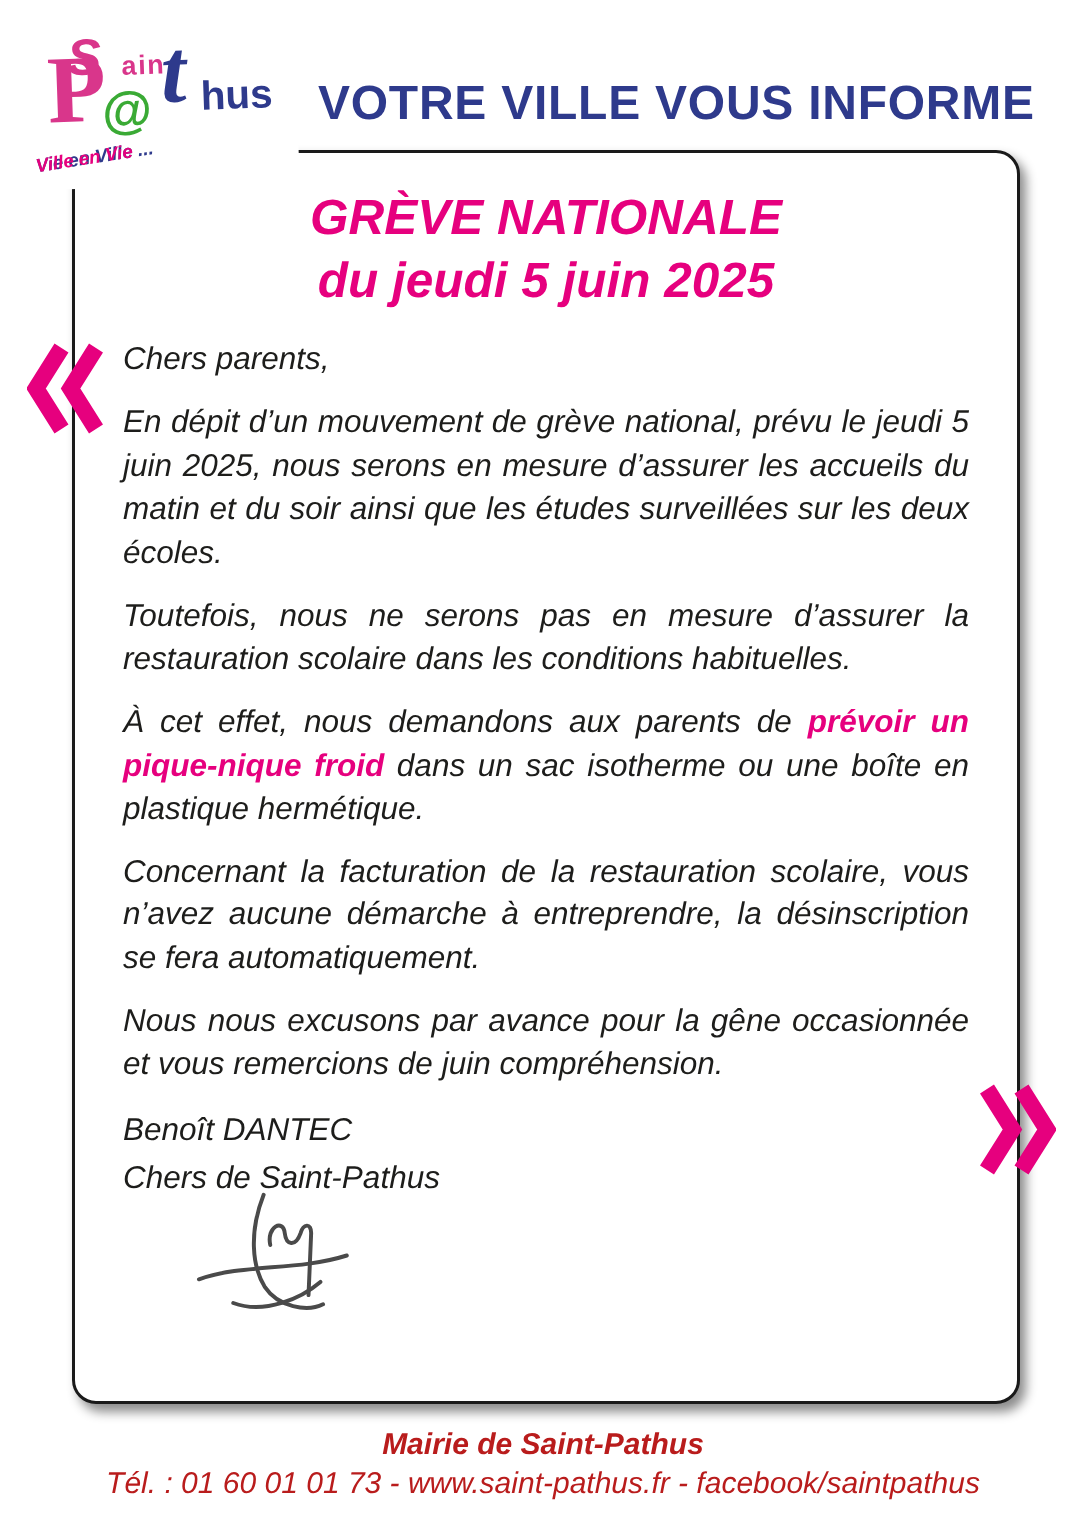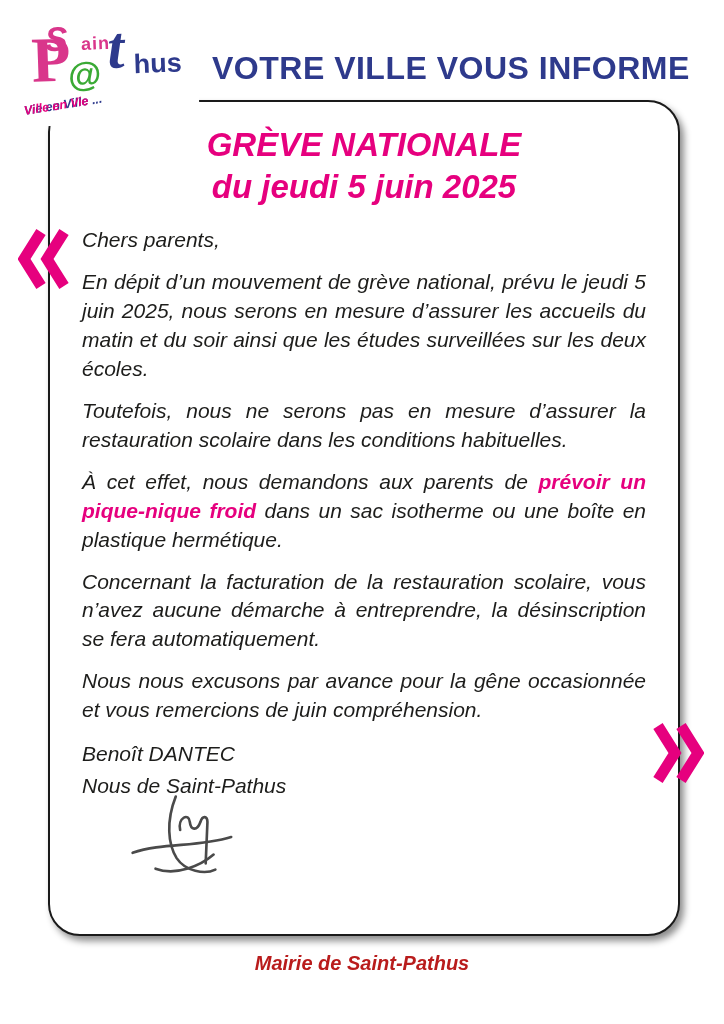--- a/index.html
+++ b/index.html
@@ -62,21 +62,21 @@
 
   
   .letter-box {
     position: absolute;
     left: 48px;
     top: 100px;
     width: 632px;
     height: 836px;
     background: #ffffff;
     border: 2px solid #1a1a1a;
-    border-radius: 32px;
+    border-radius: 16px;
     box-shadow: 4px 5px 7px rgba(0,0,0,0.45);
     z-index: 2;
   }
   .title {
     margin-top: 22px;
     text-align: center;
     color: #e6007e;
     font-weight: bold;
     font-style: italic;
     font-size: 33px;
@@ -156,21 +156,21 @@
     <div class="body">
       <p class="salutation">Chers parents,</p>
       <p>En dépit d’un mouvement de grève national, prévu le jeudi 5 juin 2025, nous serons en mesure d’assurer les accueils du matin et du soir ainsi que les études surveillées sur les deux écoles.</p>
       <p>Toutefois, nous ne serons pas en mesure d’assurer la restauration scolaire dans les conditions habituelles.</p>
       <p><span>À cet effet, nous demandons aux parents de </span><span class="highlight">prévoir un pique-nique froid</span><span> dans un sac isotherme ou une boîte en plastique hermétique.</span></p>
       <p>Concernant la facturation de la restauration scolaire, vous n’avez aucune démarche à entreprendre, la désinscription se fera automatiquement.</p>
       <p>Nous nous excusons par avance pour la gêne occasionnée et vous remercions de juin compréhension.</p>
 
       <div class="signer">
         <div>Benoît DANTEC</div>
-        <div>Nous de Saint-Pathus</div>
+        <div>Chers de Saint-Pathus</div>
       </div>
 
       <svg class="signature-svg" width="160" height="88" viewBox="0 0 160 100" fill="none">
         <path d="M57,4 C46,32 48,58 58,74 C68,89 90,93 102,87" stroke="#4a4a4a" stroke-width="3" stroke-linecap="round" fill="none"></path>
         <path d="M62,42 C59,28 72,22 73,33 C74,42 81,44 85,33 C87,26 93,25 93,33 L91,80" stroke="#4a4a4a" stroke-width="3" stroke-linecap="round" fill="none"></path>
         <path d="M8,68 C42,56 82,62 120,50" stroke="#4a4a4a" stroke-width="3" stroke-linecap="round" fill="none"></path>
         <path d="M34,86 C58,95 86,82 100,70" stroke="#4a4a4a" stroke-width="3" stroke-linecap="round" fill="none"></path>
       </svg>
     </div>
   </div>
@@ -180,15 +180,16 @@
     <polyline points="46,4 29,31 46,58" stroke="#e6007e" stroke-width="11" fill="none"></polyline>
   </svg>
 
   <svg class="quote quote-close" width="52" height="62" viewBox="0 0 52 62" fill="none">
     <polyline points="6,4 23,31 6,58" stroke="#e6007e" stroke-width="11" fill="none"></polyline>
     <polyline points="29,4 46,31 29,58" stroke="#e6007e" stroke-width="11" fill="none"></polyline>
   </svg>
 
   <div class="footer">
     <div class="f-line1">Mairie de Saint-Pathus</div>
+    <div class="f-line2">Tél. : 01 60 01 01 73 - www.saint-pathus.fr - facebook/saintpathus</div>
   </div>
 
 </div>
 
 </body></html>

